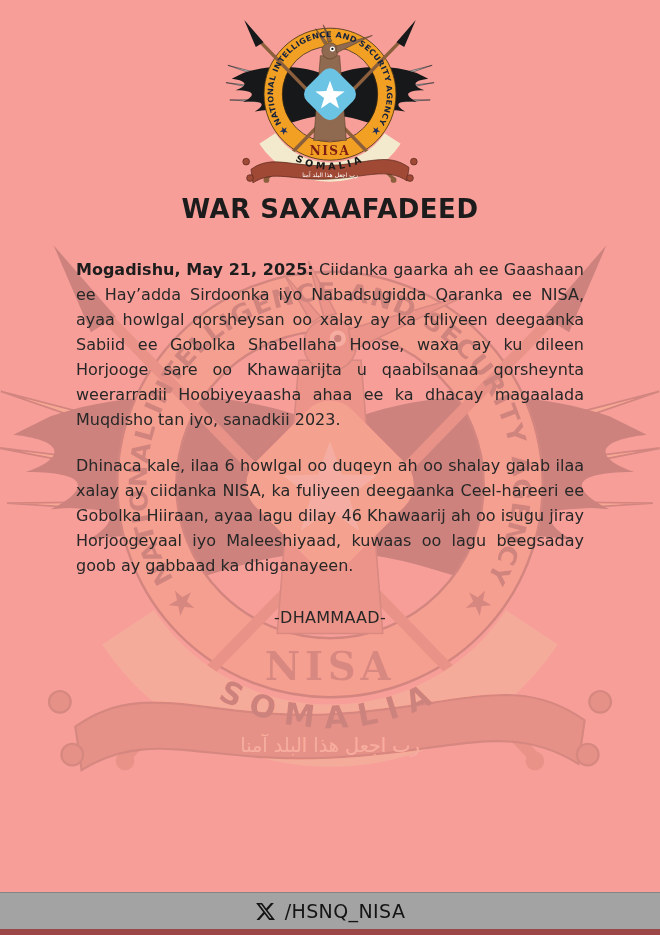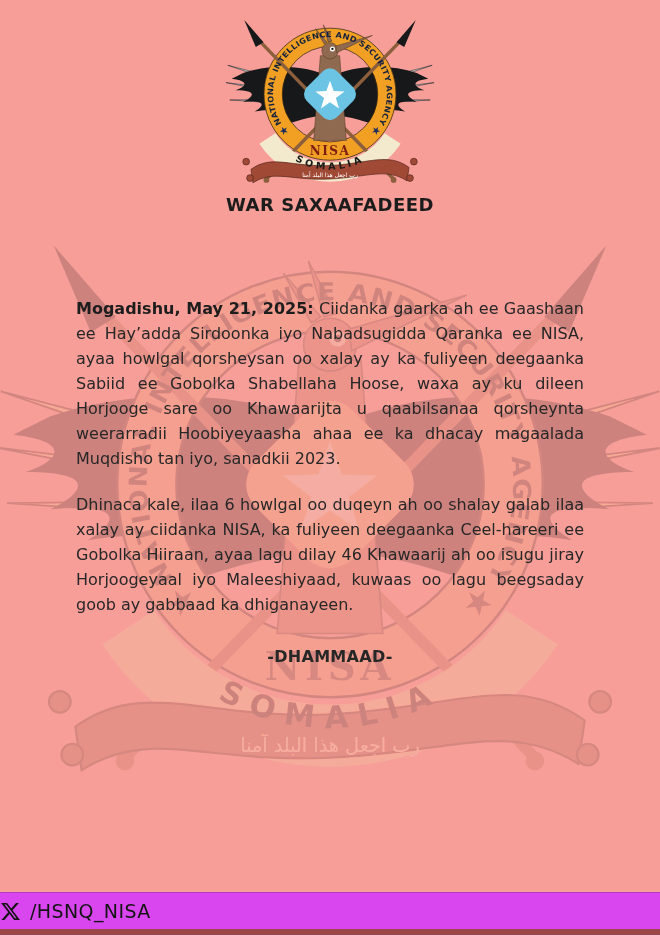--- a/index.html
+++ b/index.html
@@ -2,30 +2,30 @@
 <html><head>
 <meta charset="utf-8">
 <style>
   html,body{margin:0;padding:0;background:#e8e8e8;}
   .page{position:relative;width:660px;height:935px;margin:0 auto;background:#F79E99;overflow:hidden;
         font-family:"DejaVu Sans",sans-serif;}
   .defs-store{position:absolute;width:0;height:0;overflow:hidden;}
   .logo{position:absolute;top:7px;left:50%;transform:translateX(-50%);width:212px;height:184px;}
   .watermark{position:absolute;top:205px;left:-12px;width:684px;height:590px;opacity:.20;
              filter:sepia(1) saturate(2.6) hue-rotate(-28deg) brightness(.92);pointer-events:none;}
-  .title{position:absolute;top:194px;left:0;width:100%;text-align:center;font-size:18px;
+  .title{position:absolute;top:194px;left:0;width:100%;text-align:center;font-size:26px;
          font-weight:bold;color:#1c1c1c;letter-spacing:.5px;}
-  .content{position:absolute;top:257px;left:76px;width:508px;margin-top:39px;}
+  .content{position:absolute;top:257px;left:76px;width:508px;}
   .content p{margin:0 0 21px 0;font-size:16px;line-height:25px;text-align:justify;color:#272727;}
   .content .lead{font-weight:bold;color:#1d1d1d;}
-  .end-mark{text-align:center !important;font-weight:bold;font-size:17.5px;margin-top:27px !important;
+  .end-mark{text-align:center !important;font-weight:normal;font-size:17.5px;margin-top:27px !important;
             letter-spacing:.3px;color:#1d1d1d;}
-  .footer{position:absolute;left:0;right:0;bottom:0;height:36px;background:#d946ef;
+  .footer{position:absolute;left:0;right:0;bottom:0;height:36px;background:#a3a3a3;
           border-top:1px solid rgba(0,0,0,.18);border-bottom:6px solid #9C4747;
-          display:flex;align-items:center;gap:9px;}
+          display:flex;align-items:center;justify-content:center;gap:9px;}
   .footer .handle{font-size:19px;color:#141414;letter-spacing:.4px;}
   .x-icon{width:21px;height:21px;display:block;}
 </style>
 </head>
 <body>
 
 <svg class="defs-store" aria-hidden="true">
   <symbol id="nisa-emblem" viewBox="0 0 220 190" overflow="visible">
 
     <g fill="#D9DBDD" stroke="#26292C" stroke-width="0.6">

